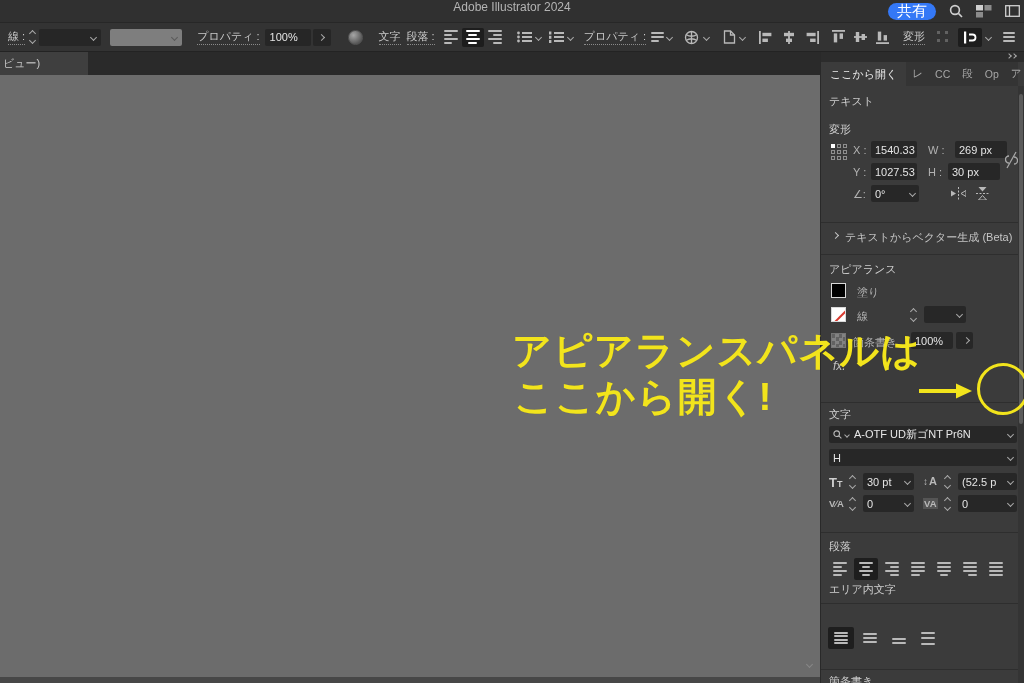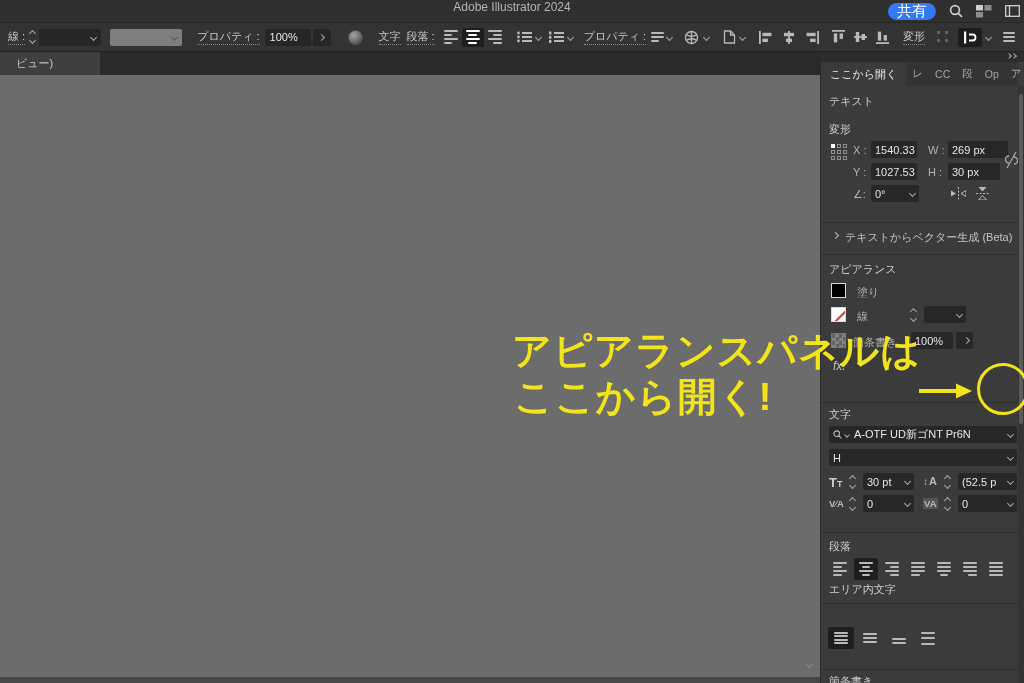--- a/index.html
+++ b/index.html
@@ -29,21 +29,21 @@
   .li i{display:block;height:2px;background:currentColor;border-radius:1px}
   .f{width:100%}.s{width:62%}.ac{align-self:center}.ar{align-self:flex-end}
   .dots{width:3px;height:3px;border-radius:50%;background:#bdbdbd;box-shadow:5px 0 0 #bdbdbd,10px 0 0 #bdbdbd}
   .sphere{width:15px;height:15px;border-radius:50%;background:radial-gradient(circle at 35% 32%,#a6a6a6,#5a5a5a 70%,#3f3f3f);border:1px solid #555}
   svg{display:block}
   .ig{fill:#b9b9b9;stroke:none}
   .is{stroke:#b9b9b9;fill:none;stroke-width:1.3}
 
   
   .tabstrip{position:absolute;top:52px;left:0;width:820px;height:23px;background:#2a2a2a}
-  .doctab{width:100px;height:23px;background:#3f3f3f;color:#c8c8c8;font-size:11px;display:flex;align-items:center;padding-left:16px;overflow:hidden}
+  .doctab{width:88px;height:23px;background:#3f3f3f;color:#c8c8c8;font-size:11px;display:flex;align-items:center;padding-left:3px;overflow:hidden}
 
   
   .canvas{position:absolute;top:75px;left:0;width:820px;height:608px;background:#6c6c6c}
   .canvas-hbar{position:absolute;bottom:0;left:0;width:100%;height:6px;background:#474747}
   .canvas-chv{position:absolute;right:8px;bottom:12px;opacity:.8}
 
   
   .rp{position:absolute;top:52px;left:820px;width:204px;height:631px;background:#3b3b3b;border-left:1px solid #292929;font-size:11px;color:#b2b2b2}
   .topstrip{position:absolute;top:0;left:0;right:0;height:10px;background:#2c2c2c}
   .collapse{position:absolute;top:2px;right:8px;display:flex;gap:1px}
@@ -310,21 +310,21 @@
         <span></span>
         <span></span>
         <span></span>
         <span></span>
         <span></span>
         <span></span>
     </span>
     <span class="pl" style="left:32px;top:92px">X :</span>
     <span class="pfld" style="left:50px;top:89px;width:46px">1540.33</span>
     <span class="pl" style="left:107px;top:92px">W :</span>
-    <span class="pfld" style="left:127px;top:89px;width:60px">269 px</span>
+    <span class="pfld" style="left:134px;top:89px;width:52px">269 px</span>
     <span class="pl" style="left:32px;top:114px">Y :</span>
     <span class="pfld" style="left:50px;top:111px;width:46px">1027.53</span>
     <span class="pl" style="left:107px;top:114px">H :</span>
     <span class="pfld" style="left:127px;top:111px;width:52px">30 px</span>
     <span class="icw" style="position:absolute;left:184px;top:96px">
       <svg width="13" height="24">
           <path d="M4 15 a3.5 3.5 0 0 1 0-7 M9 9 a3.5 3.5 0 0 1 0 7" class="is" style="stroke:#a8a8a8"></path>
           <line x1="2" y1="20" x2="11" y2="4" class="is" style="stroke:#a8a8a8"></line>
         </svg>
     </span>

